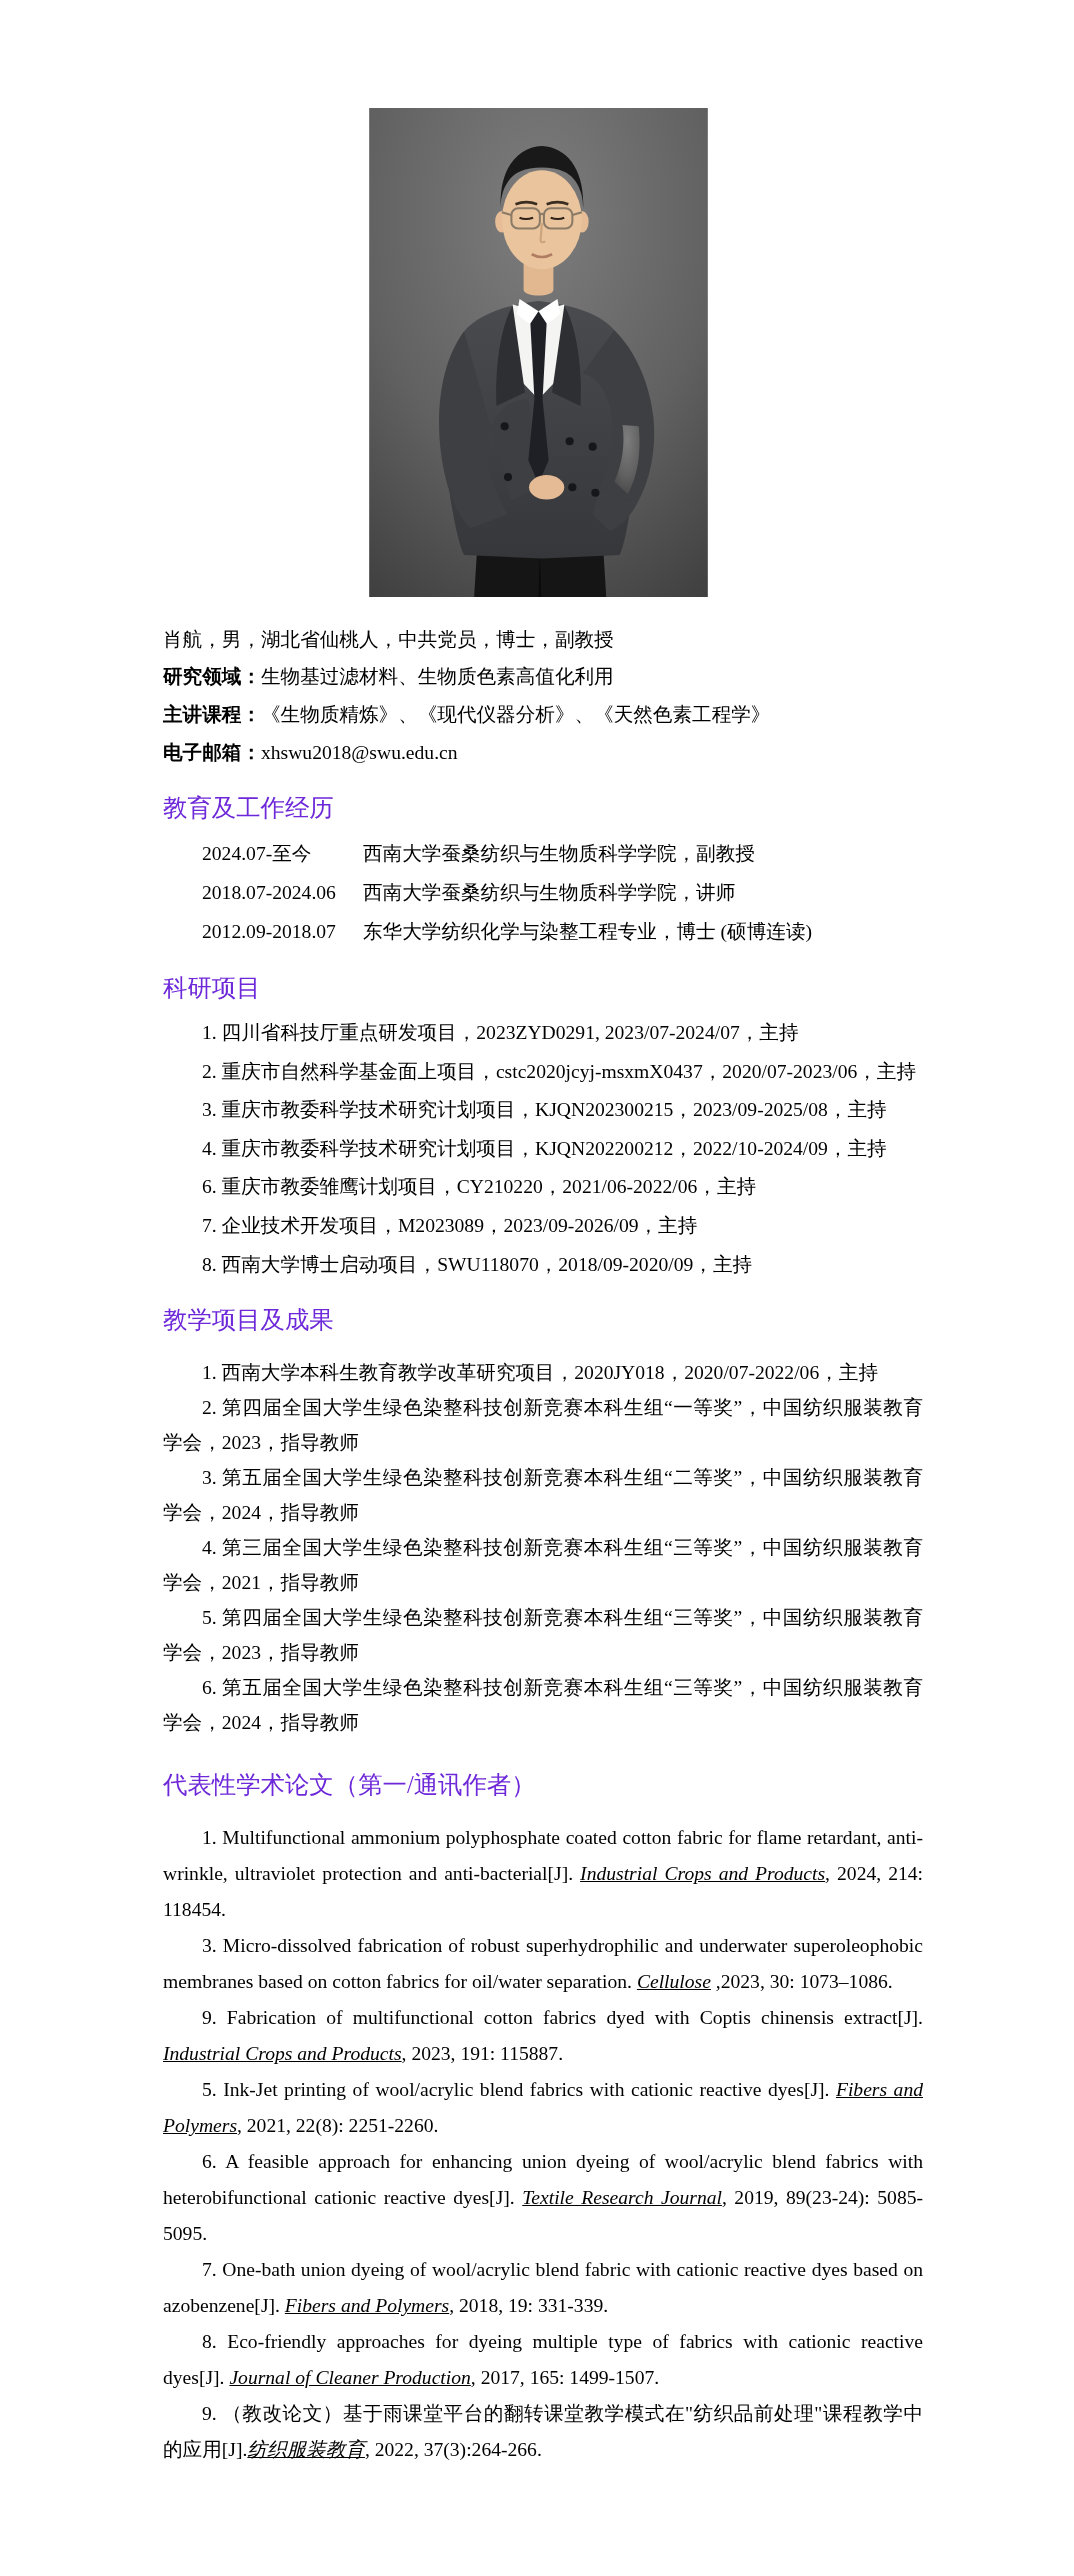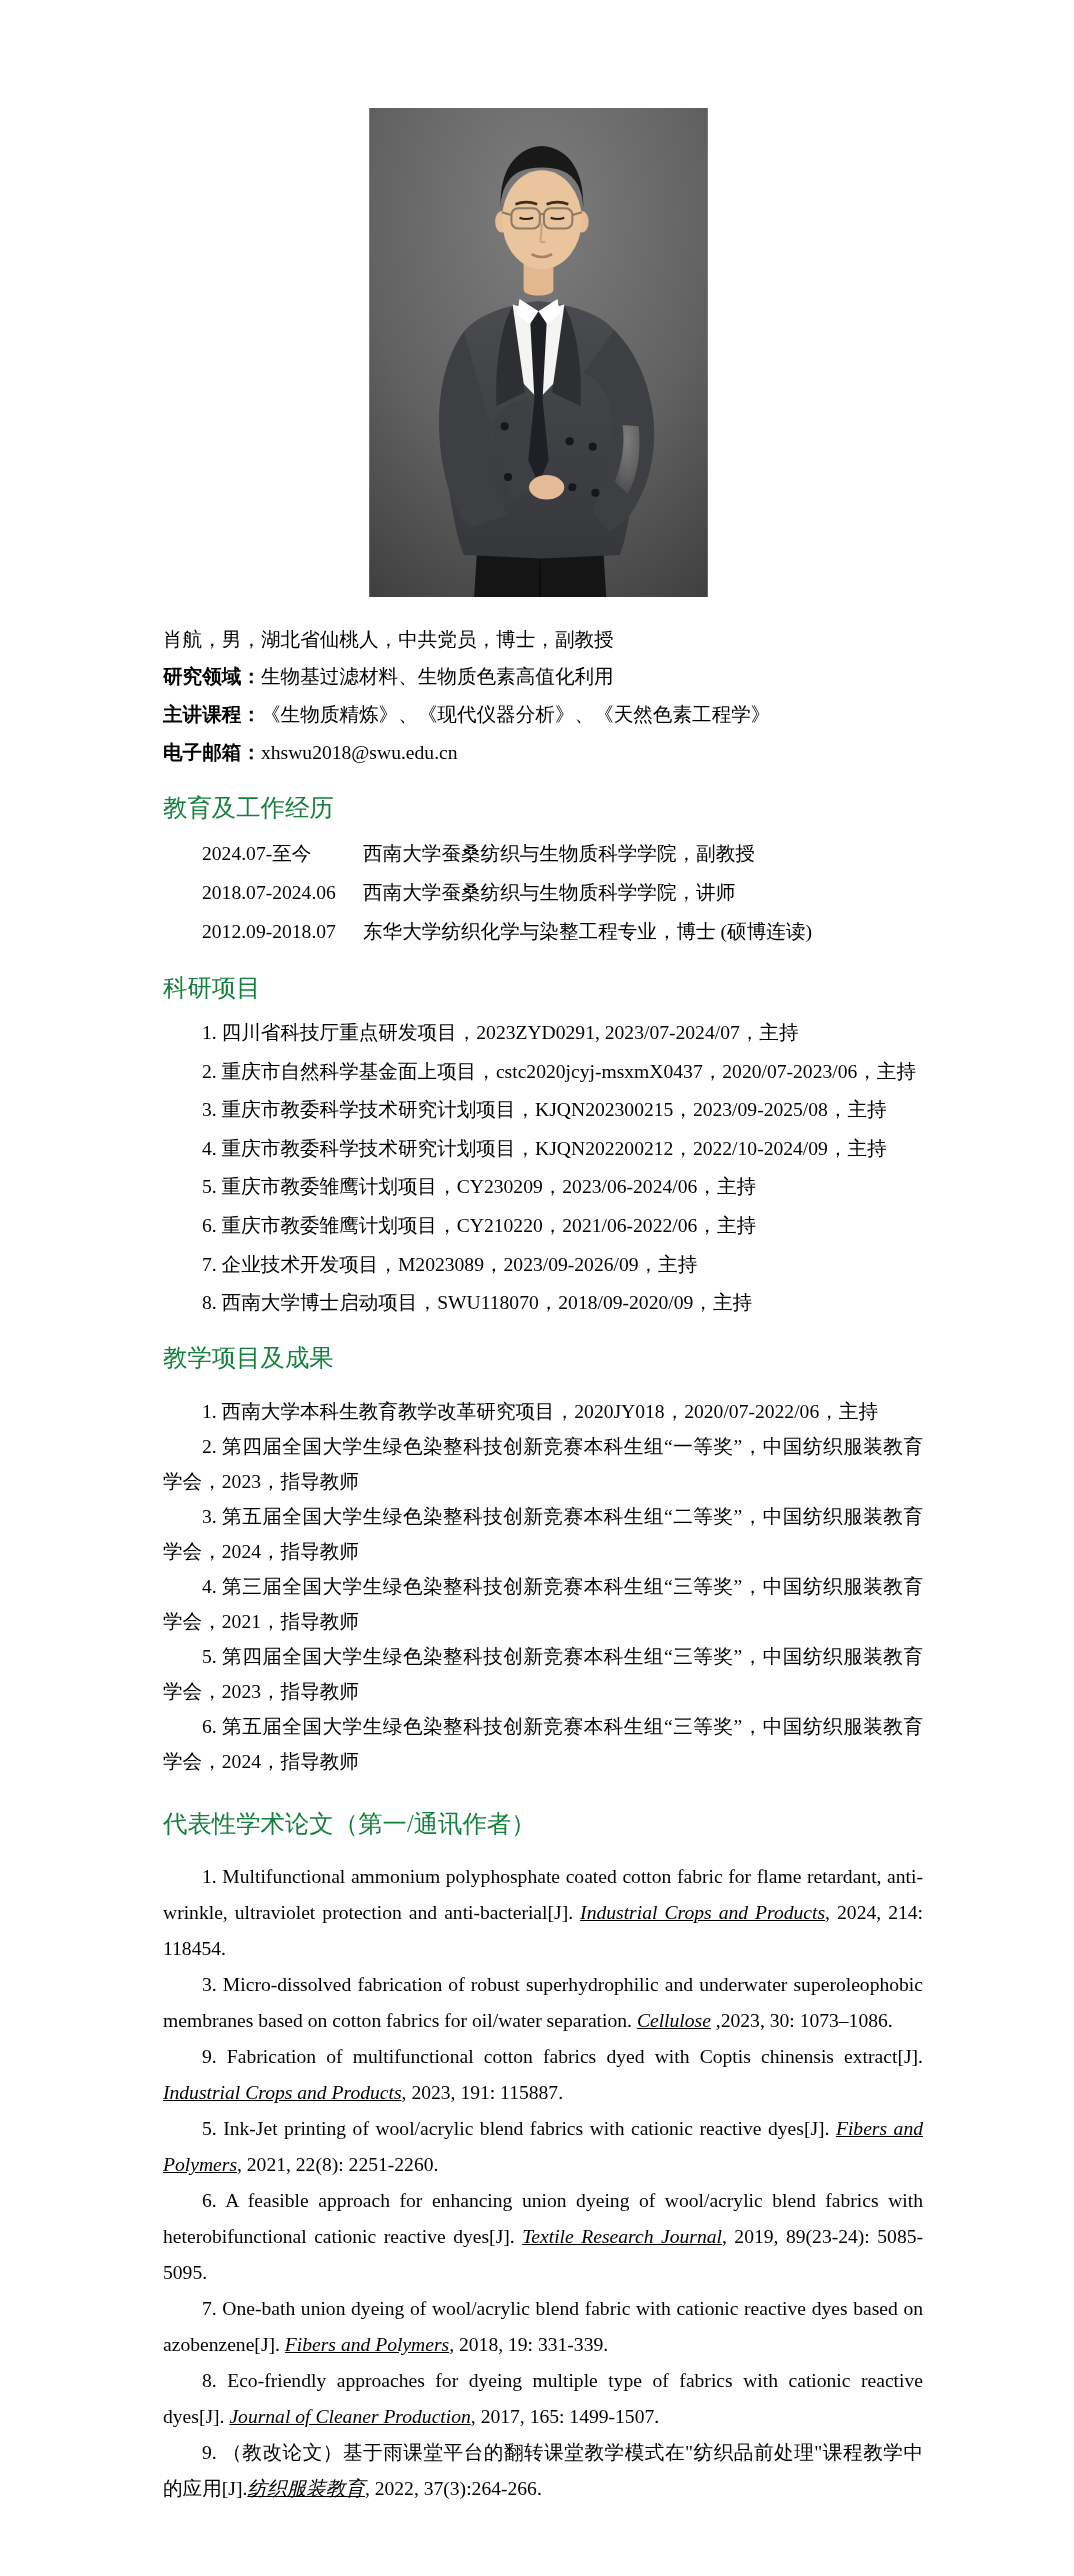--- a/index.html
+++ b/index.html
@@ -26,21 +26,21 @@
     margin:32.5px 0 17.6px;
   }
   .info{
     font-size:19.6px;line-height:20.3px;
     margin:0 0 17.6px;
   }
   .label{font-weight:bold;}
   .section-title{
     font-size:24.4px;
     line-height:30px;
-    color:#15803d;
+    color:#6d28d9;
     font-weight:normal;
     margin:30px 0 20.3px;
   }
   .edu-row{
     font-size:19.6px;line-height:20.3px;
     margin:0 0 19px;
     padding-left:39px;
   }
   .edu-date{display:inline-block;width:161px;}
   .line-item{
@@ -175,21 +175,20 @@
         </div>
     </div>
 
     <div>
       <h2 class="section-title">科研项目</h2>
       <div>
           <p class="line-item"><span>1. 四川省科技厅重点研发项目，2023ZYD0291, 2023/07-2024/07，主持</span></p>
           <p class="line-item"><span>2. 重庆市自然科学基金面上项目，cstc2020jcyj-msxmX0437，2020/07-2023/06，主持</span></p>
           <p class="line-item"><span>3. 重庆市教委科学技术研究计划项目，KJQN202300215，2023/09-2025/08，主持</span></p>
           <p class="line-item"><span>4. 重庆市教委科学技术研究计划项目，KJQN202200212，2022/10-2024/09，主持</span></p>
-          <p class="line-item"><span>5. 重庆市教委雏鹰计划项目，CY230209，2023/06-2024/06，主持</span></p>
           <p class="line-item"><span>6. 重庆市教委雏鹰计划项目，CY210220，2021/06-2022/06，主持</span></p>
           <p class="line-item"><span>7. 企业技术开发项目，M2023089，2023/09-2026/09，主持</span></p>
           <p class="line-item"><span>8. 西南大学博士启动项目，SWU118070，2018/09-2020/09，主持</span></p>
         </div>
     </div>
 
     <div>
       <h2 class="section-title">教学项目及成果</h2>
       <div>
           <p class="para-item"><span>1. 西南大学本科生教育教学改革研究项目，2020JY018，2020/07-2022/06，主持</span></p>

